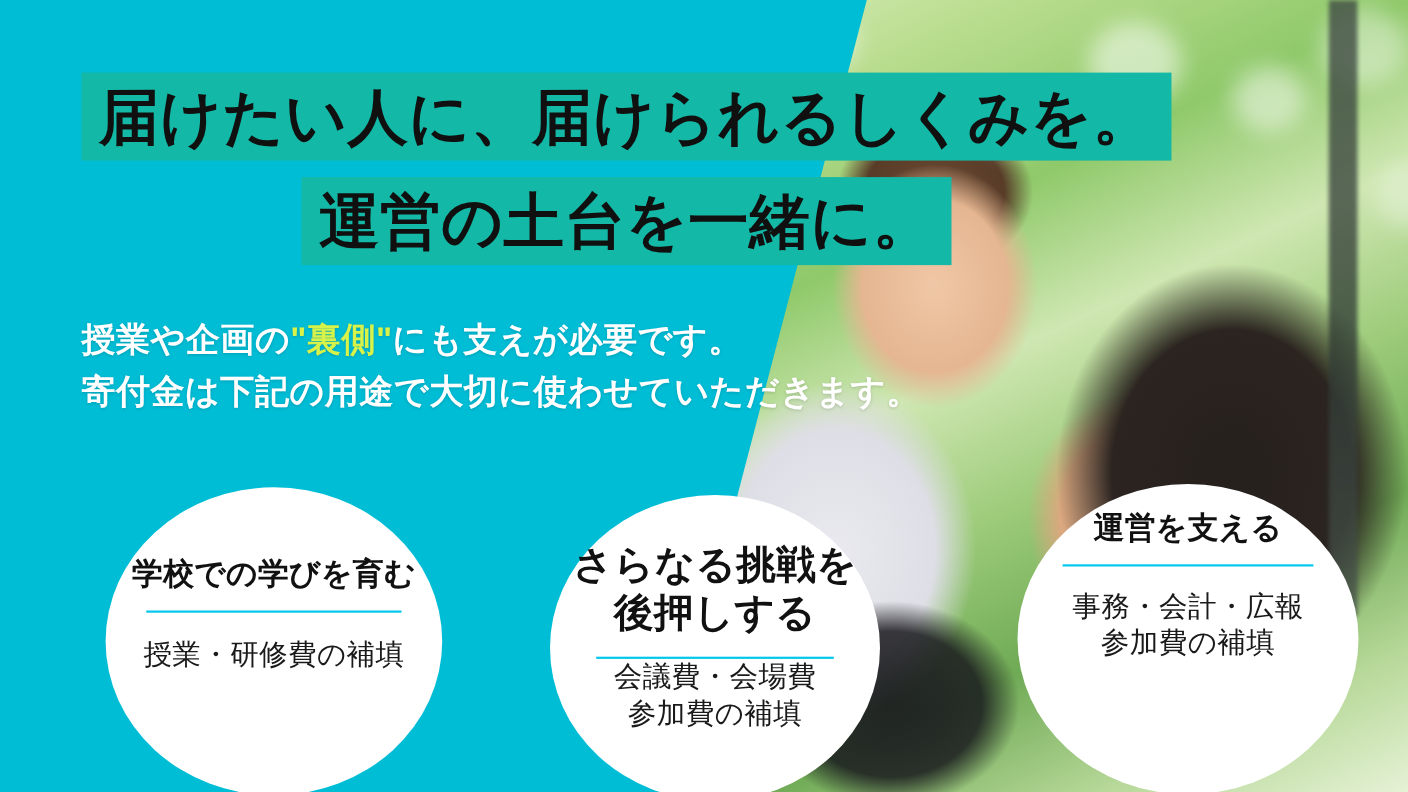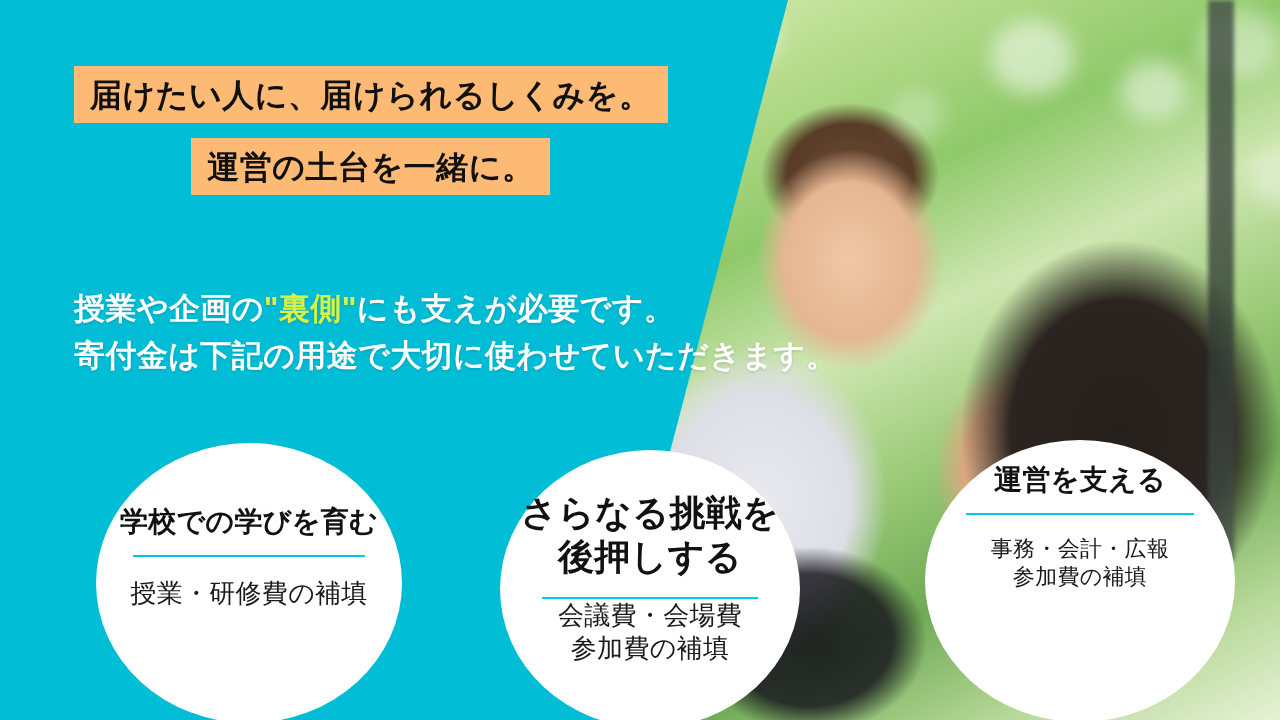--- a/index.html
+++ b/index.html
@@ -35,22 +35,22 @@
   
   .mullion{
     position:absolute; left:648px; top:0; width:26px; height:560px;
     background:linear-gradient(180deg,#3a4440 0%, #2e3833 55%, #49544c 100%);
     opacity:.75; filter:blur(2px);
   }
 
   
   .headline{ position:absolute; left:74px; top:66px; }
   .hl-bar{
-    background:#fdba74; color:#101010;
-    font-size:32px; font-weight:700; line-height:1;
+    background:#14b8a6; color:#101010;
+    font-size:55px; font-weight:700; line-height:1;
     letter-spacing:.5px; display:inline-block;
     padding:13px 16px 12px 16px; white-space:nowrap;
   }
   .hl-row2{ margin-top:15px;text-align:center; }
 
   
   .subtitle{
     position:absolute; left:74px; top:285px;
     color:#ffffff; font-size:31px; font-weight:700; line-height:1.52;
     letter-spacing:.4px;
@@ -65,31 +65,31 @@
     display:flex; flex-direction:column; align-items:center;
     justify-content:flex-start; text-align:center; color:#111;
   }
   .card-title{ font-weight:700; line-height:1.22; letter-spacing:.3px; }
   .card-rule{ height:2px; background:#00c8ec; }
   .card-body{ font-weight:400; line-height:1.28; letter-spacing:.3px; color:#1a1a1a; }
 
   #card-1{ left:96px;  top:443px; width:306px; height:280px; }
   #card-1 .card-title{ font-size:28px; margin-top:62px;text-align:center; }
   #card-1 .card-rule{ width:232px; margin-top:16px; }
-  #card-1 .card-body{ font-size:26px; margin-top:22px;font-family:Liberation Mono, monospace; }
+  #card-1 .card-body{ font-size:26px; margin-top:22px; }
 
   #card-2{ left:500px; top:450px; width:300px; height:278px; }
   #card-2 .card-title{ font-size:36px; margin-top:44px;font-family:Liberation Mono, monospace; }
   #card-2 .card-rule{ width:216px; margin-top:15px; }
   #card-2 .card-body{ font-size:26px; }
 
   #card-3{ left:925px; top:440px; width:310px; height:282px; }
   #card-3 .card-title{ font-size:28px; margin-top:23px; }
   #card-3 .card-rule{ width:228px; margin-top:16px; }
-  #card-3 .card-body{ font-size:22px; margin-top:20px; }
+  #card-3 .card-body{ font-size:26px; margin-top:20px; }
 </style>
 </head>
 <body>
 
 <div id="stage">
 
   <div class="photo-layer">
     <div class="photo">
       <div class="bokeh" style="left:40px;  top:30px;  width:90px;  height:78px;  background:rgba(255,255,255,.62);"></div>
       <div class="bokeh" style="left:150px; top:6px;   width:70px;  height:62px;  background:rgba(255,255,255,.45);"></div>

